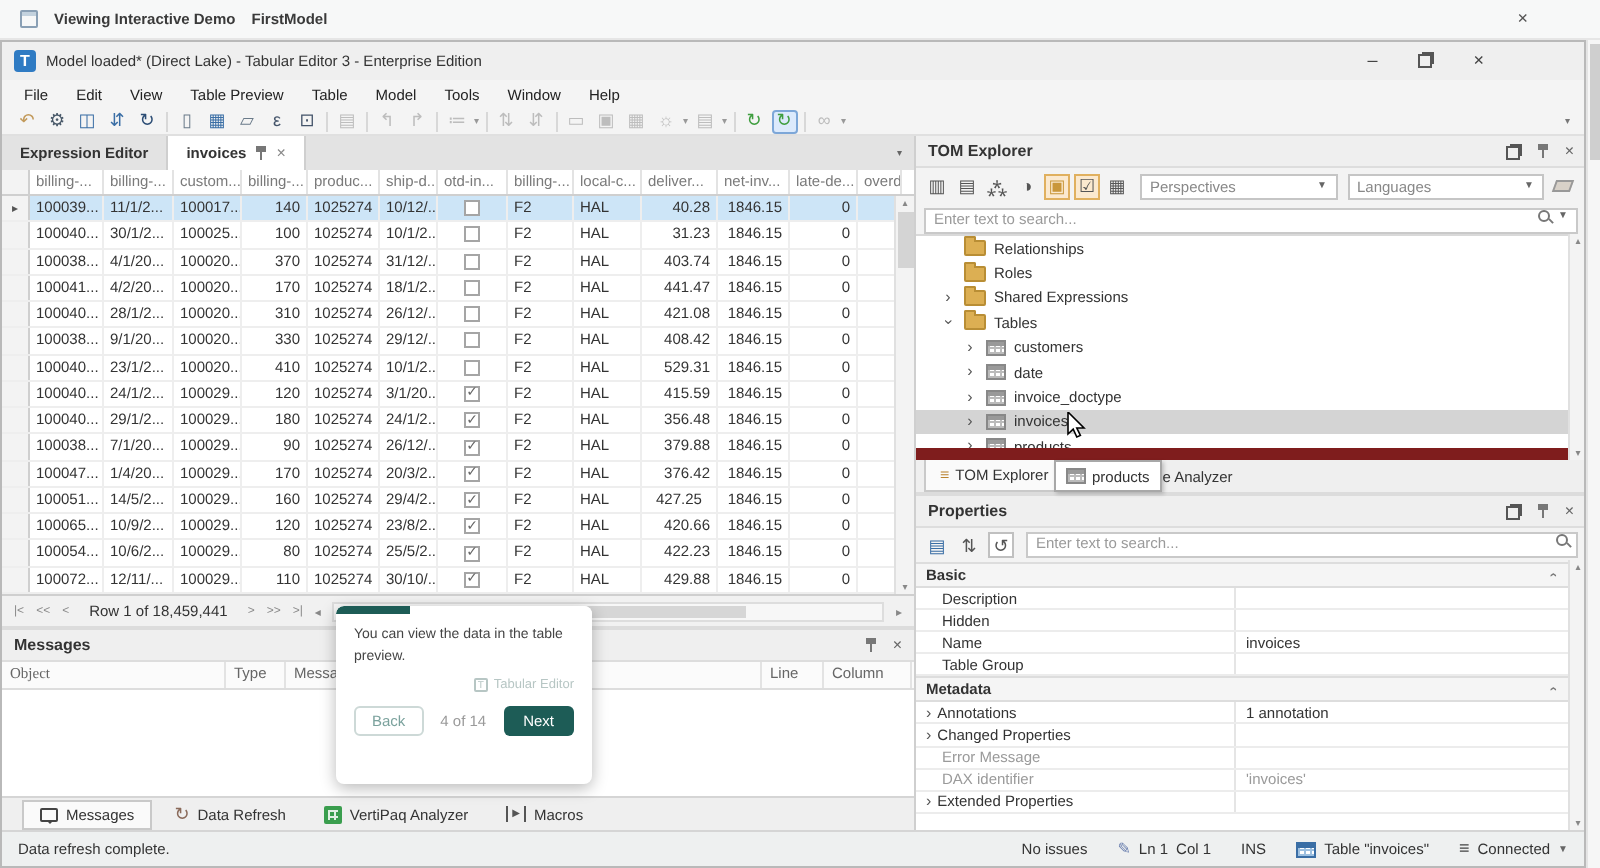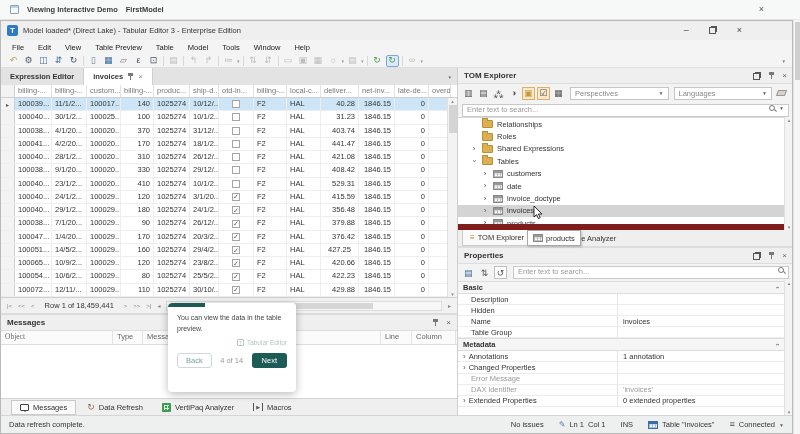--- a/index.html
+++ b/index.html
@@ -764,21 +764,20 @@
           <div class="prop-name">
             <span>DAX identifier</span>
           </div>
           <div class="prop-val">'invoices'</div>
         </div>
         <div class="prop-row">
           <div class="prop-name">
             <span class="prop-expand">›</span>
             <span>Extended Properties</span>
           </div>
-          <div class="prop-val">0 extended properties</div>
         </div>
       </div>
     <div id="props-vscroll">
       <span>▴</span>
       <span class="down">▾</span>
     </div>
   </div>
 </div>
 
 <div id="statusbar">

